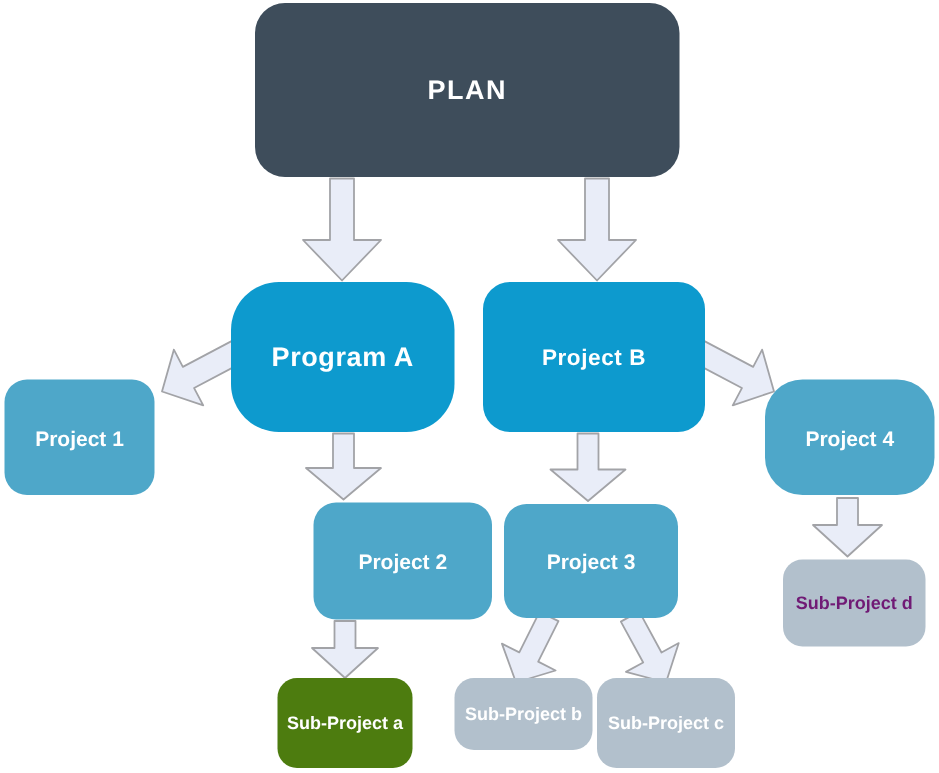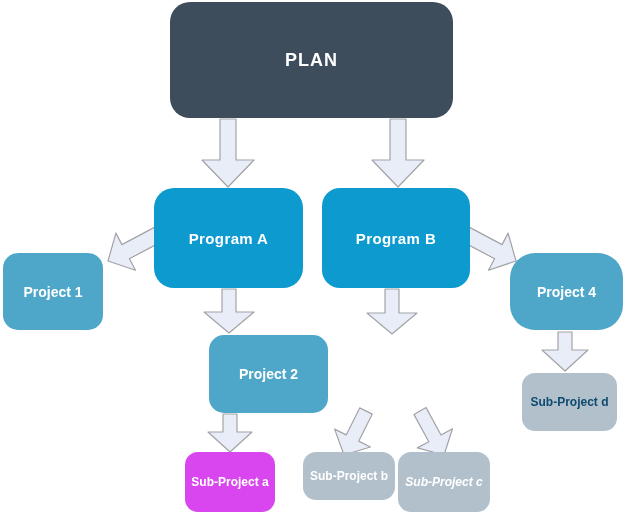--- a/index.html
+++ b/index.html
@@ -28,21 +28,21 @@
     align-items: center;
     justify-content: center;
     color: #ffffff;
     font-weight: bold;
     text-align: center;
     box-sizing: border-box;
   }
   .node .node-label { display: block; }
 
   .n-plan      { left:170px; top:2px;   width:283px; height:116px; border-radius:20px; font-size:18px; letter-spacing:1px; }
-  .n-program-a { left:154px; top:188px; width:149px; height:100px; border-radius:20px; font-size:15px; letter-spacing:0.4px; }
+  .n-program-a { left:154px; top:188px; width:149px; height:100px; border-radius:32px; font-size:18px; letter-spacing:0.4px; }
   .n-program-b { left:322px; top:188px; width:148px; height:100px; border-radius:18px; font-size:15px; letter-spacing:0.4px; }
   .n-project-1 { left:3px;   top:253px; width:100px; height:77px;  border-radius:15px; font-size:14px; }
   .n-project-2 { left:173px; top:335px; width:119px; height:78px;  border-radius:15px; font-size:14px; }
   .n-project-3 { left:336px; top:336px; width:116px; height:76px;  border-radius:15px; font-size:14px; }
   .n-project-4 { left:510px; top:253px; width:113px; height:77px;  border-radius:25px; font-size:14px; }
   .n-sub-a     { left:185px; top:452px; width:90px;  height:60px;  border-radius:13px; font-size:12px; }
   .n-sub-b     { left:303px; top:452px; width:92px;  height:48px;  border-radius:13px; font-size:12px; }
   .n-sub-c     { left:398px; top:452px; width:92px;  height:60px;  border-radius:13px; font-size:12px; }
   .n-sub-d     { left:522px; top:373px; width:95px;  height:58px;  border-radius:13px; font-size:12px; }
 </style>
@@ -66,45 +66,48 @@
 
   <div class="node n-plan" style="background: rgb(62, 77, 91); color: rgb(255, 255, 255);">
     <span class="node-label">PLAN</span>
   </div>
 
   <div class="node n-program-a" style="background: rgb(13, 154, 206); color: rgb(255, 255, 255);">
     <span class="node-label">Program A</span>
   </div>
 
   <div class="node n-program-b" style="background: rgb(13, 154, 206); color: rgb(255, 255, 255);">
-    <span class="node-label">Program B</span>
+    <span class="node-label">Project B</span>
   </div>
 
   <div class="node n-project-1" style="background: rgb(78, 167, 201); color: rgb(255, 255, 255);">
     <span class="node-label">Project 1</span>
   </div>
 
   <div class="node n-project-2" style="background: rgb(78, 167, 201); color: rgb(255, 255, 255); margin-left: 36px;">
     <span class="node-label">Project 2</span>
   </div>
 
+  <div class="node n-project-3" style="background: rgb(78, 167, 201); color: rgb(255, 255, 255);">
+    <span class="node-label">Project 3</span>
+  </div>
 
   <div class="node n-project-4" style="background: rgb(78, 167, 201); color: rgb(255, 255, 255);">
     <span class="node-label">Project 4</span>
   </div>
 
-  <div class="node n-sub-a" style="background: #d946ef; color: rgb(255, 255, 255);">
+  <div class="node n-sub-a" style="background: #4d7c0f; color: rgb(255, 255, 255);">
     <span class="node-label">Sub-Project a</span>
   </div>
 
   <div class="node n-sub-b" style="background: rgb(178, 192, 204); color: rgb(255, 255, 255);">
     <span class="node-label">Sub-Project b</span>
   </div>
 
-  <div class="node n-sub-c" style="background: rgb(178, 192, 204); color: rgb(255, 255, 255); font-style: italic;">
+  <div class="node n-sub-c" style="background: rgb(178, 192, 204); color: rgb(255, 255, 255);">
     <span class="node-label">Sub-Project c</span>
   </div>
 
-  <div class="node n-sub-d" style="background: rgb(178, 192, 204); color: #0c4a6e;">
+  <div class="node n-sub-d" style="background: rgb(178, 192, 204); color: #701a75;">
     <span class="node-label">Sub-Project d</span>
   </div>
 
 </div>
 
 </body></html>

